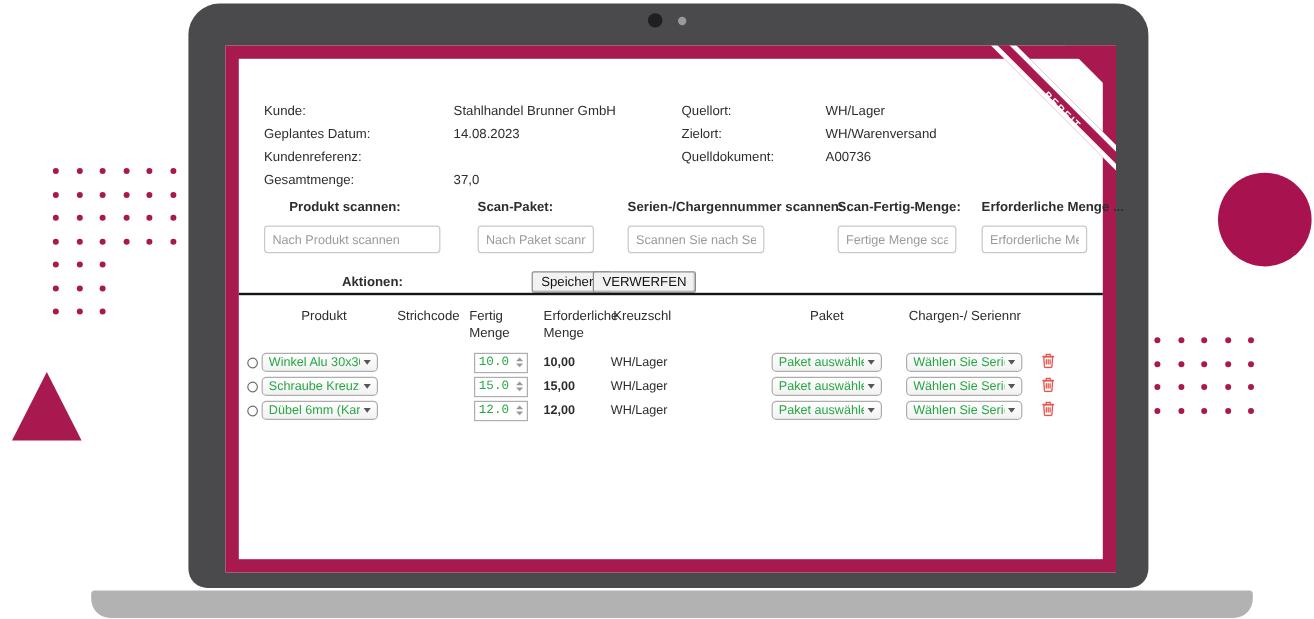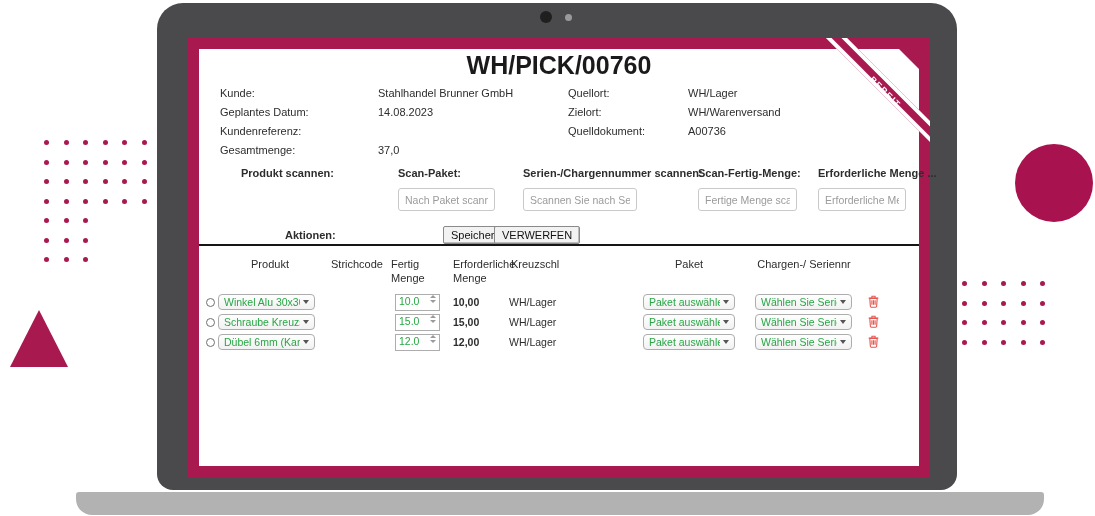--- a/index.html
+++ b/index.html
@@ -70,22 +70,22 @@
   .radio { width:9px; height:9px; border:1px solid #6f6f6f; border-radius:50%; background:#fff; margin-left:7px; cursor:pointer; }
   .selpill { display:flex; align-items:center; height:16px; border:1px solid #adadad; border-radius:4px;
     background:linear-gradient(#fefefe,#f2f2f2); padding:0 5px; font-size:10.5px; color:#28a745;
     white-space:nowrap; overflow:hidden; cursor:pointer; }
   .selpill .txt { overflow:hidden; white-space:nowrap; flex:1; }
   .chev { flex:none; width:0; height:0; border-left:3.5px solid transparent; border-right:3.5px solid transparent;
     border-top:4px solid #555; margin-left:3px; }
   .sel-prod { width:97px; margin-left:3px; }
   .sel-paket { width:92px; margin-left:14px; }
   .sel-chargen { width:97px; margin-left:6px; }
-  .numinput { display:flex; align-items:flex-start; width:45px; height:17px; border:1px solid #adadad;
-    background:#fff; padding:0 3px; font-size:10.5px; color:#28a745; margin-left:6px; cursor:text; }
+  .numinput { display:flex; align-items:center; width:45px; height:17px; border:1px solid #adadad;
+    background:#fff; padding:0 3px; font-size:10.5px; color:#28a745; margin-left:6px; cursor:text;font-family:Liberation Mono, monospace; }
   .spin { margin-left:auto; display:flex; flex-direction:column; gap:2px; cursor:pointer; }
   .spin i { display:block; width:0; height:0; border-left:3px solid transparent; border-right:3px solid transparent; }
   .spin .up { border-bottom:3.5px solid #9a9a9a; } .spin .dn { border-top:3.5px solid #9a9a9a; }
   .cell-qty { font-weight:bold; font-size:10.5px; padding-left:2px; }
   .cell-loc { font-size:10.5px; }
   .trash { width:16px; text-align:center; cursor:pointer; margin-left:6px; }
 </style>
 </head>
 <body>
 
@@ -157,21 +157,20 @@
   <div class="laptop-base"></div>
 
   <div class="screen-page">
     <div class="page-inner">
 
       <div class="ribbon-wrap">
         <div class="ribbon-corner"></div>
         <div class="ribbon-band">BEREIT</div>
       </div>
 
-      <div class="page-title">WH/PICK/00760</div>
 
       <div class="info-row col-l" style="top:35px;">
         <span class="info-label">Kunde:</span>
         <span class="info-value">Stahlhandel Brunner GmbH</span>
       </div>
       <div class="info-row col-l" style="top:54px;">
         <span class="info-label">Geplantes Datum:</span>
         <span class="info-value">14.08.2023</span>
       </div>
       <div class="info-row col-l" style="top:73px;">
@@ -194,20 +193,21 @@
         <span class="info-label">Quelldokument:</span>
         <span class="info-value">A00736</span>
       </div>
 
       <span class="scan-label" style="left:6px;padding-left:36px;">Produkt scannen:</span>
       <span class="scan-label" style="left:199px;">Scan-Paket:</span>
       <span class="scan-label" style="left:324px;">Serien-/Chargennummer scannen:</span>
       <span class="scan-label" style="left:499px;">Scan-Fertig-Menge:</span>
       <span class="scan-label" style="left:619px;">Erforderliche Menge ...</span>
 
+      <input class="scan-input" style="left: 21px; width: 147px;" placeholder="Nach Produkt scannen">
       <input class="scan-input" style="left: 199px; width: 97px;" placeholder="Nach Paket scannen">
       <input class="scan-input" style="left: 324px; width: 114px;" placeholder="Scannen Sie nach Serien-/Los-N">
       <input class="scan-input" style="left: 499px; width: 99px;" placeholder="Fertige Menge scanr">
       <input class="scan-input" style="left: 619px; width: 88px;" placeholder="Erforderliche Mer">
 
       <span class="actions-label">Aktionen:</span>
       <button class="btn btn-save">Speichern</button>
       <button class="btn btn-discard">VERWERFEN</button>
 
       <div class="divider"></div>

